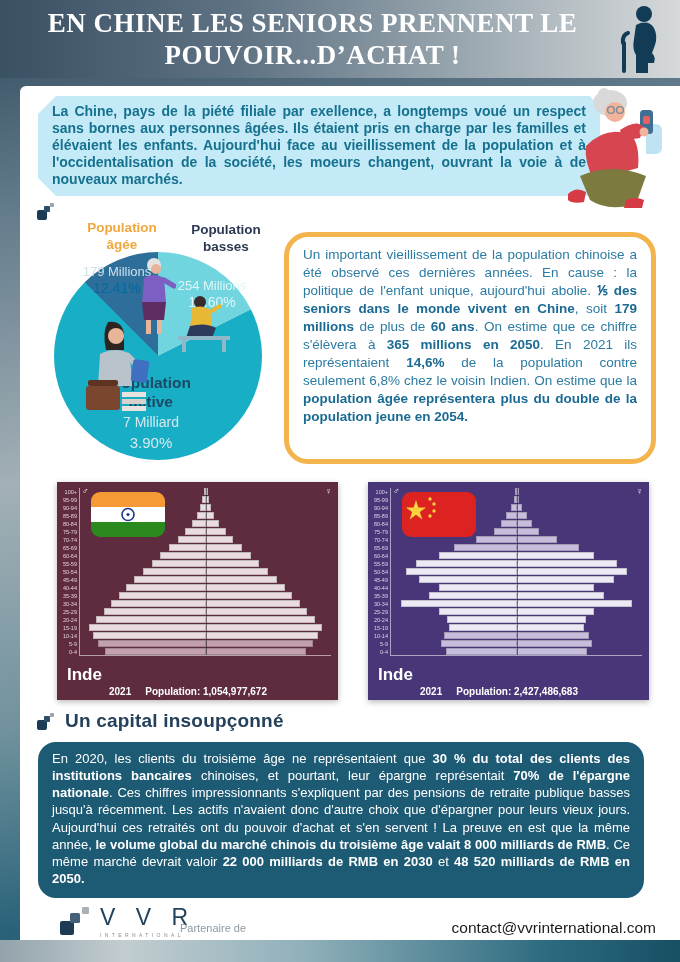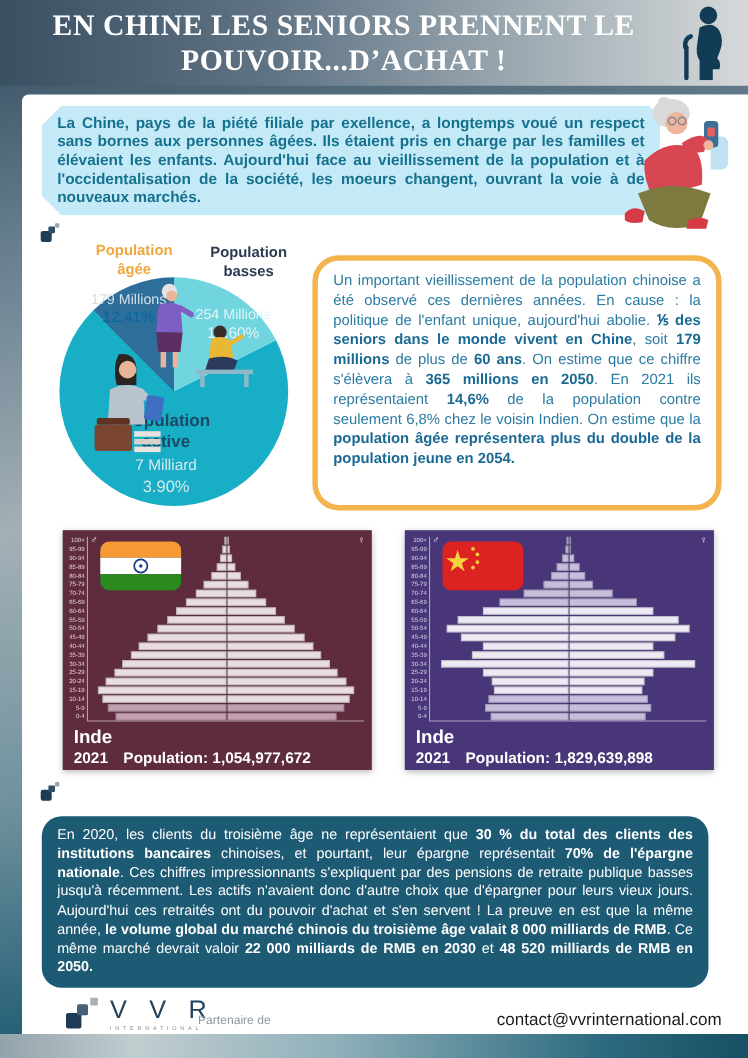--- a/index.html
+++ b/index.html
@@ -67,21 +67,21 @@
   .pyr-half { width:50%; height:7px; display:flex; }
   .pyr-left { justify-content:flex-end; }
   .pyr-right { justify-content:flex-start; }
   .pyr-bar { height:7px; border:0.5px solid rgba(0,0,0,.18); }
   .pyr-mid { position:absolute; left:50%; top:0; width:1px; height:100%; background:rgba(20,10,30,.45); }
   .pyr-flag { position:absolute; left:34px; top:10px; border-radius:9px; overflow:hidden; width:74px; height:45px; }
   .pyr-sym { position:absolute; top:4px; font-size:9px; color:#eeeeee; }
   .sym-m { left:25px; } .sym-f { right:6px; }
   .pyr-caption { position:absolute; left:10px; bottom:3px; color:#ffffff; }
   .pyr-country { font-size:17px; font-weight:800; }
-  .pyr-stats { font-size:14px; margin-top:1px; display:flex; gap:14px; font-weight:700; }
+  .pyr-stats { font-size:10px; margin-top:1px; display:flex; gap:14px; font-weight:700;margin-left:42px; }
   
   .teal-box { position:absolute; left:18px; top:656px; width:606px; height:156px;
     background:#1d5a74; border-radius:18px; padding:8px 14px; }
   .teal-box p { font-size:13px; line-height:1.32; color:#ffffff; text-align:justify; }
   .teal-box b { color:#ffffff; }
   
   .footer { position:absolute; left:0; top:815px; width:642px; height:47px; }
   .vvr { position:absolute; left:38px; top:4px; display:flex; gap:8px; align-items:center; }
   .vvr-txt .name { font-size:23px; font-weight:400; letter-spacing:7px; color:#23425c; line-height:1; }
   .vvr-txt .sub { font-size:5px; letter-spacing:3.4px; color:#8b8b8b; margin-top:3px; }
@@ -634,31 +634,32 @@
         <circle cx="28" cy="7" r="1.7" fill="#f5d33c"></circle>
         <circle cx="32" cy="12" r="1.7" fill="#f5d33c"></circle>
         <circle cx="32" cy="19" r="1.7" fill="#f5d33c"></circle>
         <circle cx="28" cy="24" r="1.7" fill="#f5d33c"></circle>
       </svg>
     </div>
     <div class="pyr-caption">
       <div class="pyr-country">Inde</div>
       <div class="pyr-stats">
         <span>2021</span>
-        <span><span>Population:</span> <span>1,829,639,898</span></span>
+        <span><span>Population:</span> <span>2,427,486,683</span></span>
       </div>
     </div>
   </div>
 
   <div class="section-head" id="head-capital">
     <svg width="19" height="19" viewBox="0 0 19 19">
       <rect x="1" y="8" width="10" height="10" rx="2" fill="#1d3b55"></rect>
       <rect x="8" y="4" width="6" height="6" rx="1" fill="#2e4d68"></rect>
       <rect x="14" y="1" width="4" height="4" rx="1" fill="#9aa4ad"></rect>
     </svg>
+    <span class="txt">Un capital insoupçonné</span>
   </div>
 
   <div class="teal-box">
     <p><span>En 2020, les clients du troisième âge ne représentaient que </span><b>30 % du total des clients des institutions bancaires</b><span> chinoises, et pourtant, leur épargne représentait </span><b>70% de l'épargne nationale</b><span>. Ces chiffres impressionnants s'expliquent par des pensions de retraite publique basses jusqu'à récemment. Les actifs n'avaient donc d'autre choix que d'épargner pour leurs vieux jours. Aujourd'hui ces retraités ont du pouvoir d'achat et s'en servent ! La preuve en est que la même année, </span><b>le volume global du marché chinois du troisième âge valait 8 000 milliards de RMB</b><span>. Ce même marché devrait valoir </span><b>22 000 milliards de RMB en 2030</b><span> et </span><b>48 520 milliards de RMB en 2050.</b></p>
   </div>
 
   <div class="footer">
     <div class="vvr">
       <svg width="34" height="34" viewBox="0 0 34 34">
         <rect x="2" y="16" width="14" height="14" rx="2" fill="#1d3b55"></rect>

